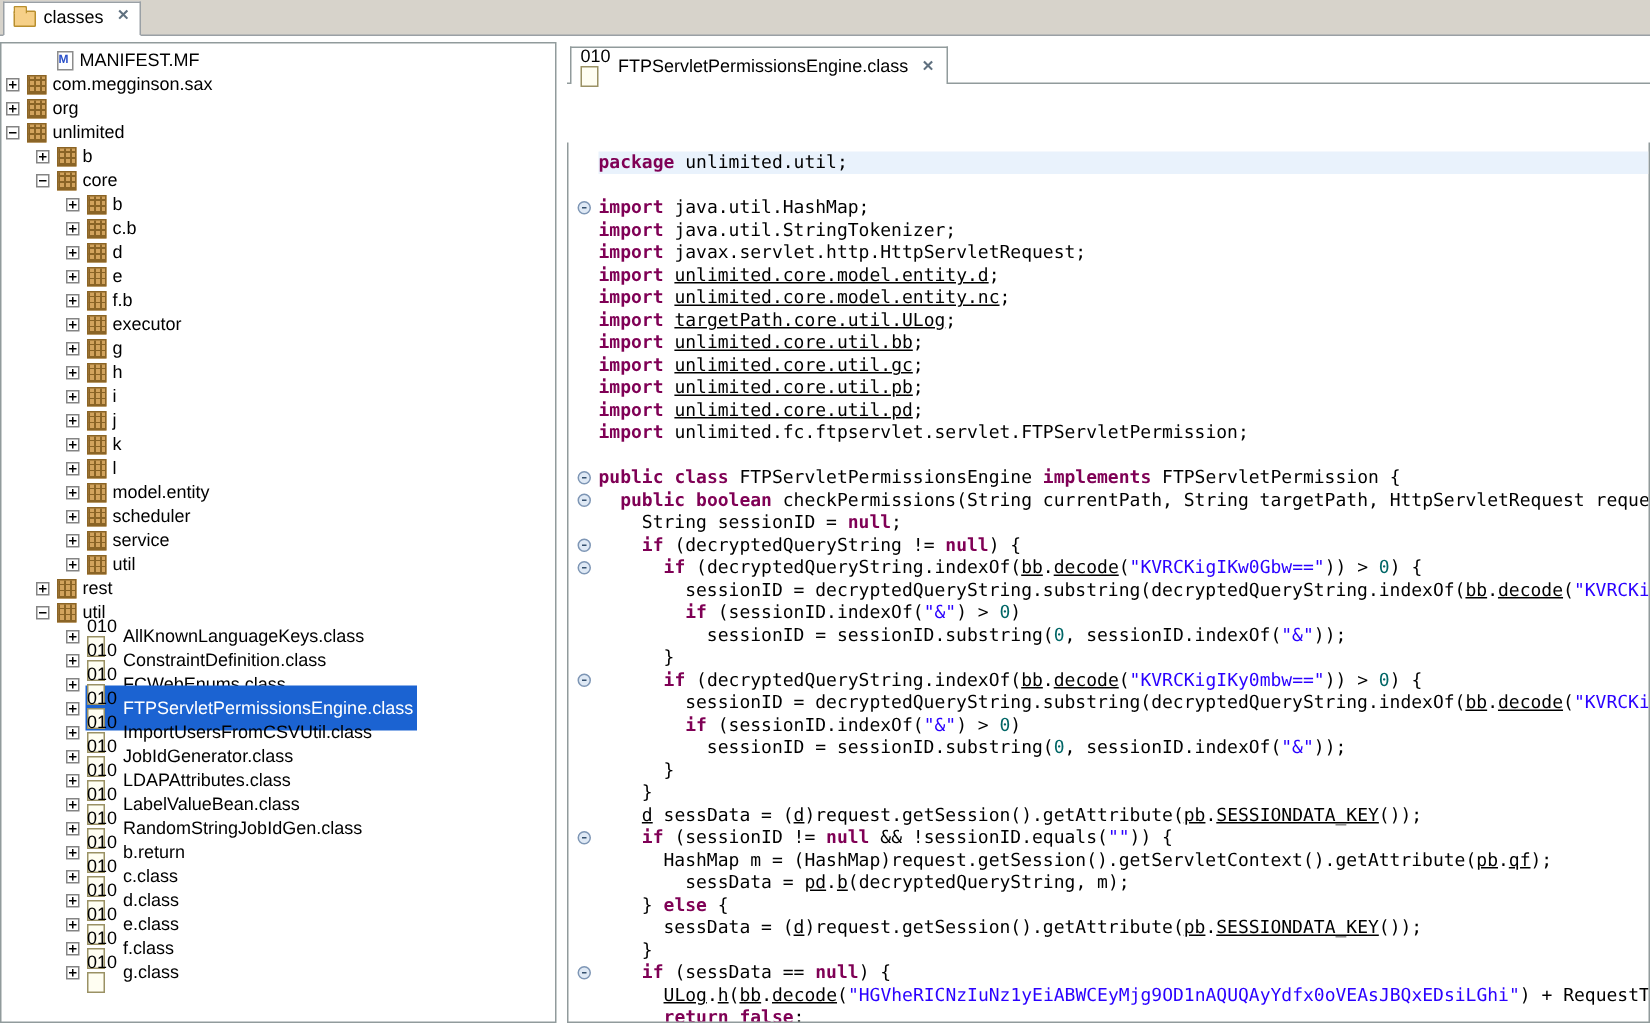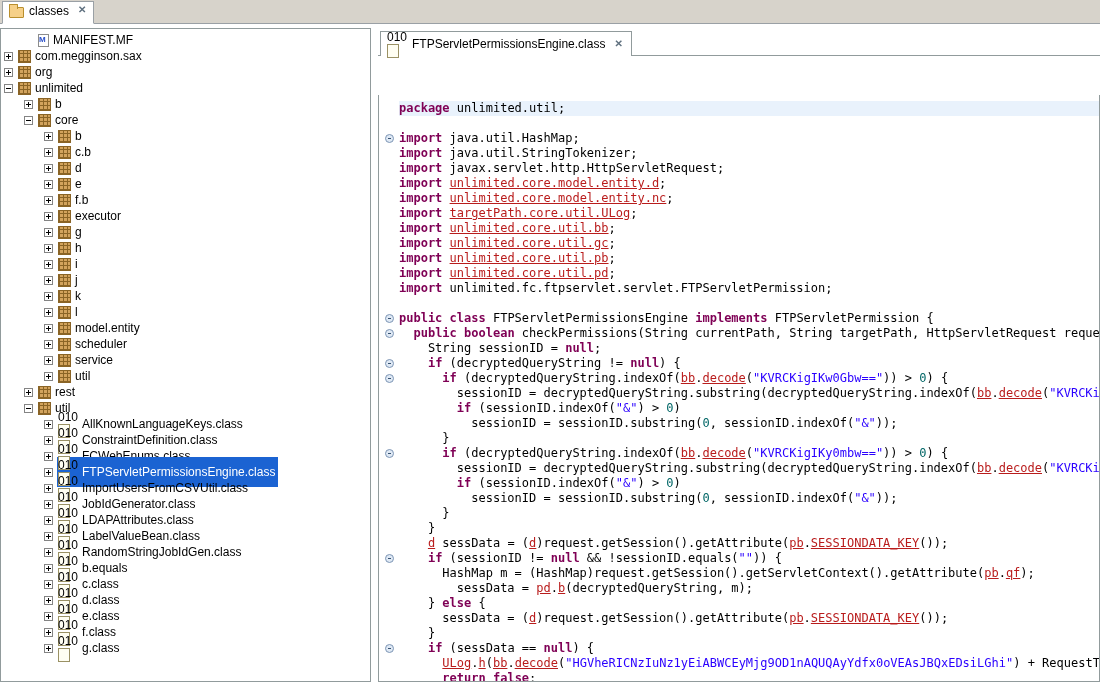--- a/index.html
+++ b/index.html
@@ -57,21 +57,21 @@
                border:1px solid #919b9c; border-top:none; overflow:hidden; padding-top:6px;margin-top:39px; }
   .cline { display:flex; height:15px; font-family:"DejaVu Sans Mono", monospace; font-size:12px;
            line-height:15px; white-space:pre; }
   .fold { flex:none; width:20px; display:flex; align-items:center; justify-content:center; }
   .foldicon { width:9px; height:9px; border:1px solid #7e96b5; border-radius:50%; background:#dfe9f5; position:relative; }
   .foldicon::before { content:""; position:absolute; left:2px; right:2px; top:3px; height:1px; background:#35506e; }
   .ctext { flex:1; overflow:hidden; }
   .cline.current .ctext { background:#e9f2fc; }
   .sg-kw  { color:#7f0055; font-weight:bold; }
   .sg-str { color:#2a00ff; }
-  .sg-lnk { color:#b91c1c; text-decoration:underline; }
+  .sg-lnk { color:#000000; text-decoration:underline; }
   .sg-num { color:#006666; }
   .sg-pln { color:#000000; }
 </style>
 </head>
 <body>
 
 <div class="app">
 
   <div class="main-tabbar">
     <div class="main-tab">
@@ -392,21 +392,21 @@
         <span class="twrap">
           <span class="ticon" style="position: relative;"><span class="bits">010</span><span class="icon-class" style="display: block;"></span></span>
           <span class="tlabel">RandomStringJobIdGen.class</span>
         </span>
       </div>
       <div class="trow">
         <span class="tind" style="width: 40px;"></span>
         <span class="texp plus"></span>
         <span class="twrap">
           <span class="ticon" style="position: relative;"><span class="bits">010</span><span class="icon-class" style="display: block;"></span></span>
-          <span class="tlabel">b.equals</span>
+          <span class="tlabel">b.return</span>
         </span>
       </div>
       <div class="trow">
         <span class="tind" style="width: 40px;"></span>
         <span class="texp plus"></span>
         <span class="twrap">
           <span class="ticon" style="position: relative;"><span class="bits">010</span><span class="icon-class" style="display: block;"></span></span>
           <span class="tlabel">c.class</span>
         </span>
       </div>

